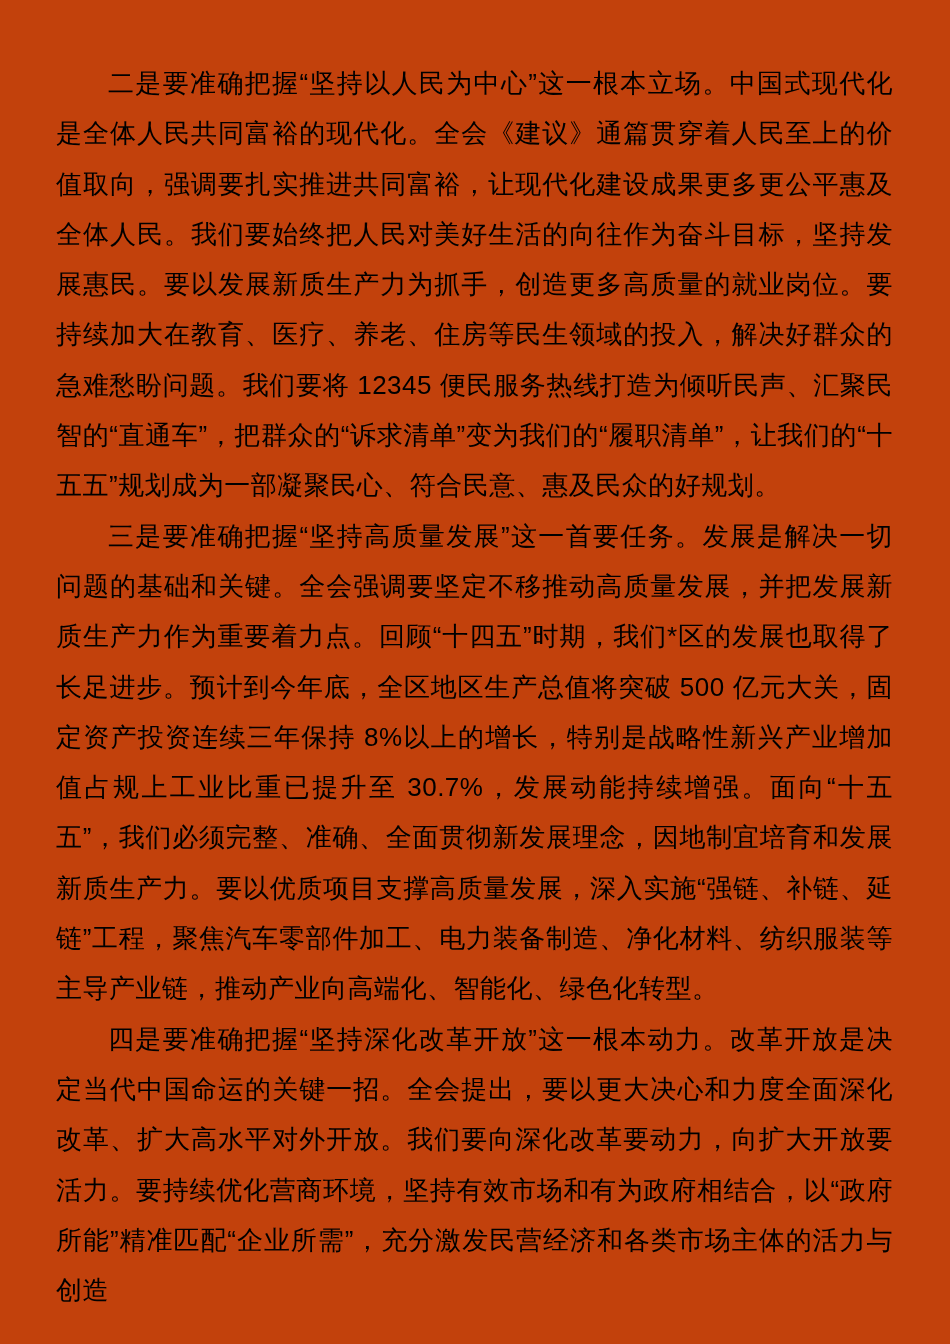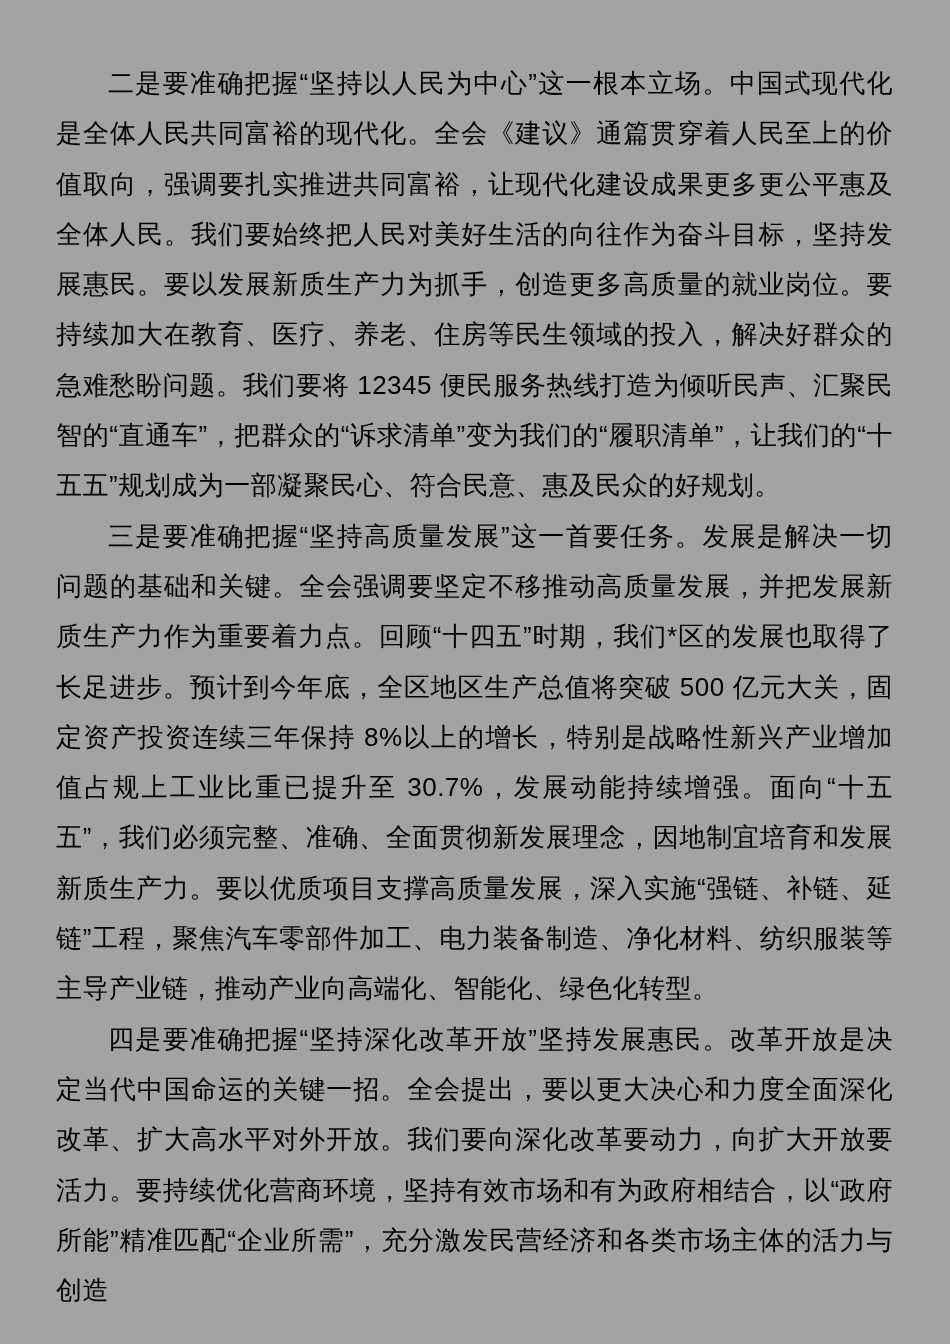--- a/index.html
+++ b/index.html
@@ -10,21 +10,21 @@
   body {
     width: 950px;
     height: 1344px;
     overflow: hidden;
     font-family: "Liberation Sans", "DejaVu Sans", sans-serif;
   }
   .page {
     box-sizing: border-box;
     width: 950px;
     height: 1344px;
-    background: #a3a3a3;
+    background: #c2410c;
     padding: 58px 57px 0 56px;
   }
   .doc-body {
     color: #000000;
     font-size: 26px;
     line-height: 50.3px;
     letter-spacing: 0.5px;
   }
   .doc-body p {
     margin: 0;
@@ -35,15 +35,15 @@
     word-break: break-all;
   }
 </style>
 </head>
 <body>
 
 <div class="page">
   <div class="doc-body">
     <p>二是要准确把握“坚持以人民为中心”这一根本立场。中国式现代化是全体人民共同富裕的现代化。全会《建议》通篇贯穿着人民至上的价值取向，强调要扎实推进共同富裕，让现代化建设成果更多更公平惠及全体人民。我们要始终把人民对美好生活的向往作为奋斗目标，坚持发展惠民。要以发展新质生产力为抓手，创造更多高质量的就业岗位。要持续加大在教育、医疗、养老、住房等民生领域的投入，解决好群众的急难愁盼问题。我们要将 12345 便民服务热线打造为倾听民声、汇聚民智的“直通车”，把群众的“诉求清单”变为我们的“履职清单”，让我们的“十五五”规划成为一部凝聚民心、符合民意、惠及民众的好规划。</p>
     <p>三是要准确把握“坚持高质量发展”这一首要任务。发展是解决一切问题的基础和关键。全会强调要坚定不移推动高质量发展，并把发展新质生产力作为重要着力点。回顾“十四五”时期，我们*区的发展也取得了长足进步。预计到今年底，全区地区生产总值将突破 500 亿元大关，固定资产投资连续三年保持 8%以上的增长，特别是战略性新兴产业增加值占规上工业比重已提升至 30.7%，发展动能持续增强。面向“十五五”，我们必须完整、准确、全面贯彻新发展理念，因地制宜培育和发展新质生产力。要以优质项目支撑高质量发展，深入实施“强链、补链、延链”工程，聚焦汽车零部件加工、电力装备制造、净化材料、纺织服装等主导产业链，推动产业向高端化、智能化、绿色化转型。</p>
-    <p>四是要准确把握“坚持深化改革开放”坚持发展惠民。改革开放是决定当代中国命运的关键一招。全会提出，要以更大决心和力度全面深化改革、扩大高水平对外开放。我们要向深化改革要动力，向扩大开放要活力。要持续优化营商环境，坚持有效市场和有为政府相结合，以“政府所能”精准匹配“企业所需”，充分激发民营经济和各类市场主体的活力与创造</p>
+    <p>四是要准确把握“坚持深化改革开放”这一根本动力。改革开放是决定当代中国命运的关键一招。全会提出，要以更大决心和力度全面深化改革、扩大高水平对外开放。我们要向深化改革要动力，向扩大开放要活力。要持续优化营商环境，坚持有效市场和有为政府相结合，以“政府所能”精准匹配“企业所需”，充分激发民营经济和各类市场主体的活力与创造</p>
   </div>
 </div>
 
 </body></html>

